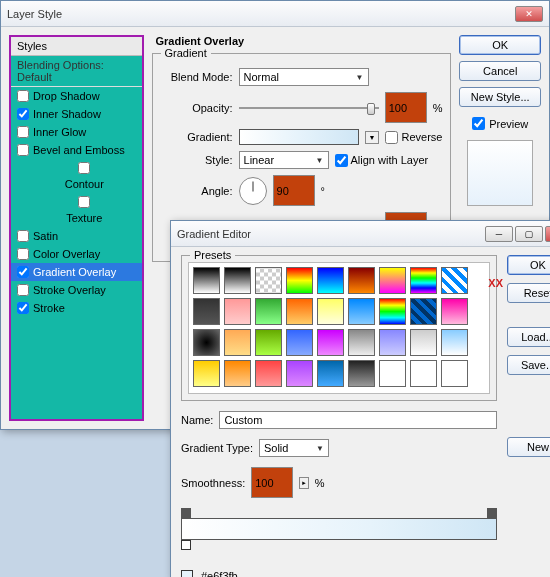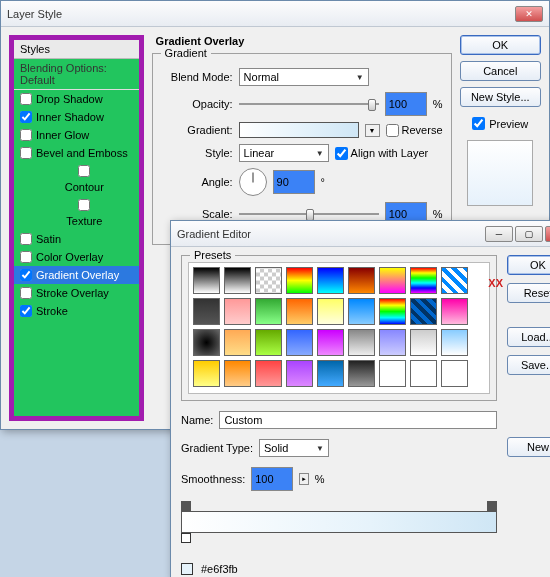--- a/index.html
+++ b/index.html
@@ -8,36 +8,36 @@
 .dialog { position: absolute; background: #f0f0f0; border: 1px solid #6b8aab; box-shadow: 2px 2px 8px rgba(0,0,0,0.3); }
 .titlebar { height: 26px; background: linear-gradient(#fcfcfd, #e8ecf2); border-bottom: 1px solid #c0c8d2; display: flex; align-items: center; padding: 0 6px; }
 .titlebar span { flex: 1; color: #333; }
 .winbtns { display: flex; gap: 2px; }
 .winbtn { width: 28px; height: 16px; border: 1px solid #888; background: linear-gradient(#f8f8f8,#dcdcdc); border-radius: 2px; display:flex; align-items:center; justify-content:center; font-size:9px; cursor:pointer;}
 .winbtn.close { background: linear-gradient(#f4a0a0,#d05050); color:#fff; }
 
 
 .ls { left: 0; top: 0; width: 550px; height: 430px; }
 .ls-body { display: flex; padding: 8px; gap: 8px; height: calc(100% - 26px); }
-.styles-panel { width: 140px; border: 5px solid #a21caf; background: #22c55e; }
+.styles-panel { width: 140px; border: 2px solid #a21caf; background: #14b8a6; }
 .styles-panel .hdr { background: #eaeaea; padding: 3px 6px; border-bottom: 1px solid #bbb; }
 .styles-panel .subhdr { padding: 3px 6px; border-bottom: 1px solid #ddd; color:#333;}
 .styles-item { display:flex; align-items:center; gap:4px; padding: 3px 6px; cursor: pointer; }
 .styles-item input[type=checkbox]{ width:12px; height:12px;}
 .styles-item.selected { background:#2c79e0; color:#fff;}
 .styles-item.indent { padding-left: 22px; flex-direction: column; }
 
 .settings { flex:1; position: relative; }
 .grp { border:1px solid #a0a0a0; padding: 8px 8px 12px 8px; margin-top:6px; position:relative; }
 .grp-title { position:absolute; top:-7px; left:8px; background:#f0f0f0; padding:0 4px; }
 .row { display:flex; align-items:center; gap:6px; margin:6px 0; }
 .row label.r { width:72px; text-align:right; }
 .select { border:1px solid #888; background:#fff; height:18px; padding:0 4px; display:flex; align-items:center; justify-content:space-between; }
 .select .arrow { font-size:8px; color:#333; }
-.num { width:42px; height:24px; border:1px solid #888; background:#3b82f6; text-align:left; padding:0 3px;}
+.num { width:42px; height:31px; border:1px solid #888; background:#c2410c; text-align:left; padding:0 3px;}
 .slider { flex:1; height:14px; position:relative; }
 .slider .track{position:absolute;left:0;right:0;top:6px;height:2px;background:#999;}
 .slider .thumb{position:absolute;top:2px;width:8px;height:12px;background:linear-gradient(#fff,#ccc);border:1px solid #777;border-radius:2px;}
 .grad-strip{ width:120px; height:16px; border:1px solid #555; background:linear-gradient(to right,#fff,#e6f3fb,#cfe6f5); }
 .cb { display:flex; align-items:center; gap:3px; }
 .angle-dial { width:28px; height:28px; border:1px solid #888; border-radius:50%; background:#fff; position:relative; }
 .angle-dial::after{content:'';position:absolute;left:50%;top:50%;width:10px;height:1px;background:#333;transform-origin:left;transform:rotate(-90deg);}
 
 .right-col { width: 85px; display:flex; flex-direction:column; gap:6px; align-items:stretch; }
 .btn { height:20px; border:1px solid #6a88b0; background:linear-gradient(#fdfdfe,#e6edf6); border-radius:3px; cursor:pointer; }

